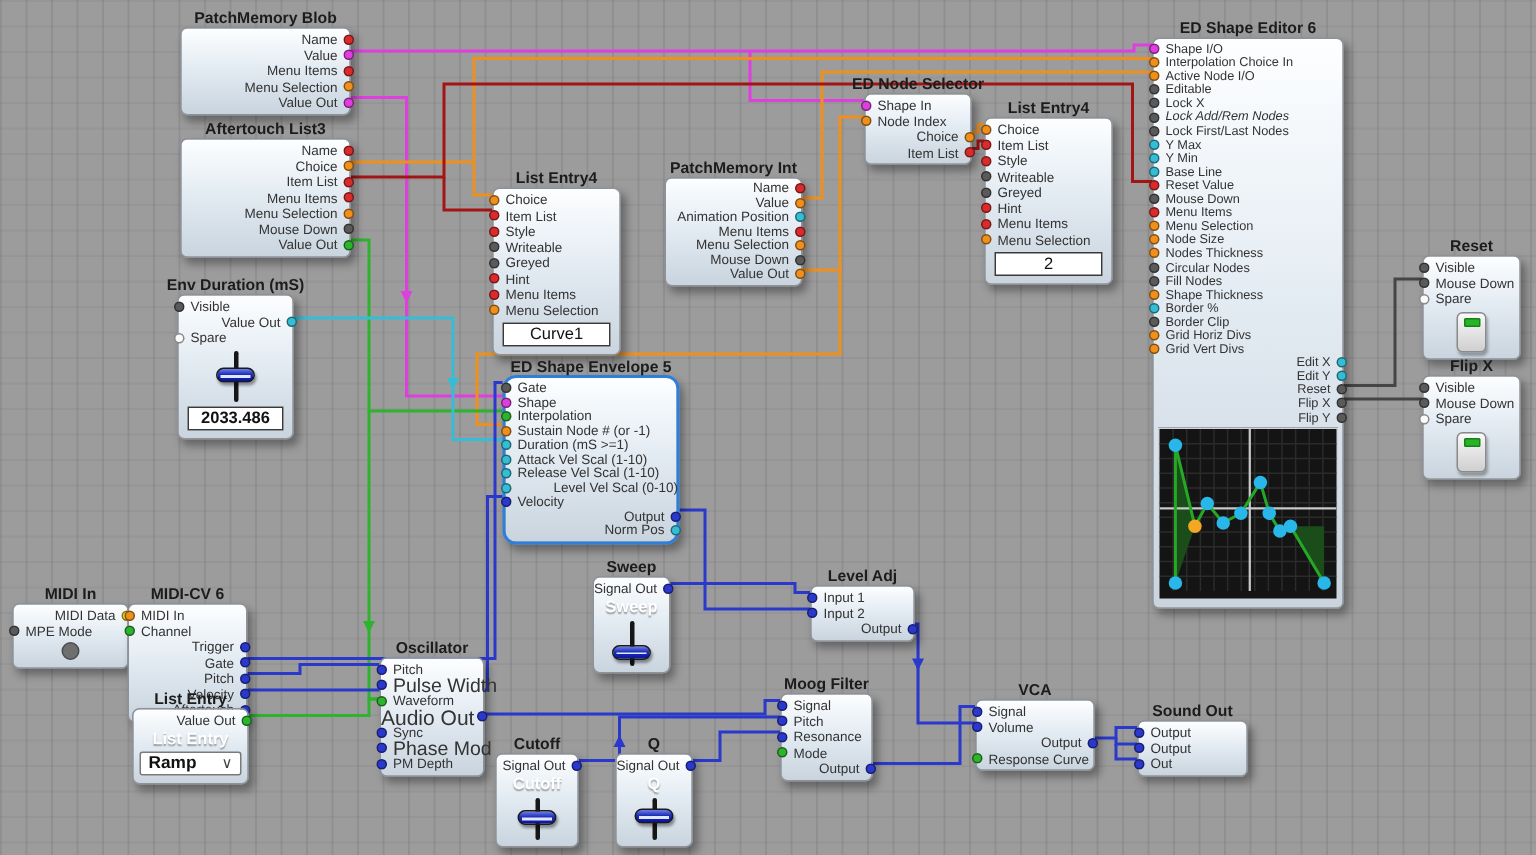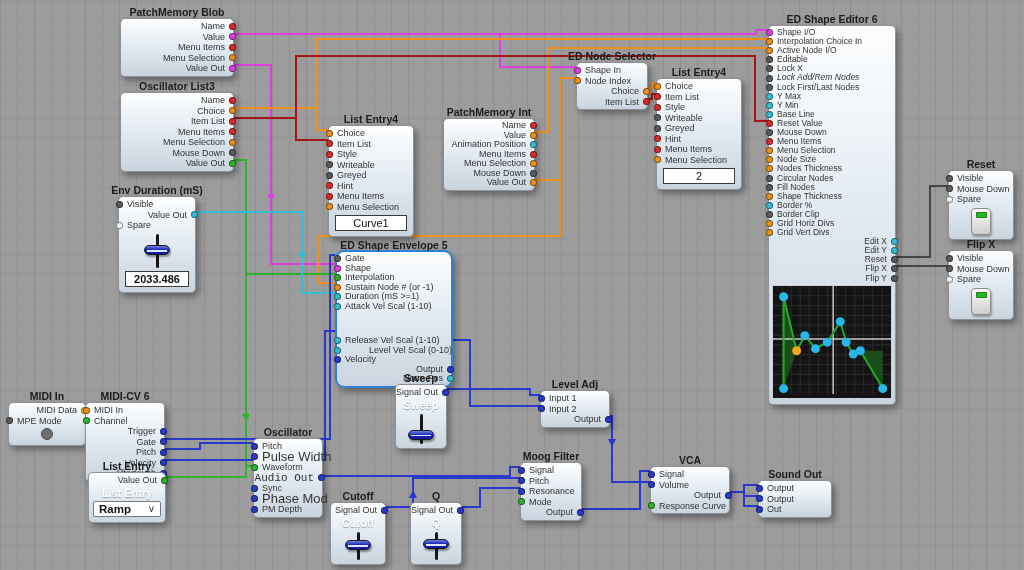--- a/index.html
+++ b/index.html
@@ -94,21 +94,21 @@
   <div id="nodes">
       <div class="node" style="left: 120px; top: 18px; width: 114px;">
         <div class="ntitle">PatchMemory Blob</div>
         <div class="prow out" style="height: 10.5px; line-height: 10.5px; font-size: 9px;">Name<span class="pdot" style="background: rgb(217, 43, 43);"></span></div>
         <div class="prow out" style="height: 10.5px; line-height: 10.5px; font-size: 9px;">Value<span class="pdot" style="background: rgb(223, 63, 223);"></span></div>
         <div class="prow out" style="height: 10.5px; line-height: 10.5px; font-size: 9px;">Menu Items<span class="pdot" style="background: rgb(217, 43, 43);"></span></div>
         <div class="prow out" style="height: 10.5px; line-height: 10.5px; font-size: 9px;">Menu Selection<span class="pdot" style="background: rgb(239, 143, 28);"></span></div>
         <div class="prow out" style="height: 10.5px; line-height: 10.5px; font-size: 9px;">Value Out<span class="pdot" style="background: rgb(223, 63, 223);"></span></div>
       </div>
       <div class="node" style="left: 120px; top: 92px; width: 114px;">
-        <div class="ntitle">Oscillator List3</div>
+        <div class="ntitle">Aftertouch List3</div>
         <div class="prow out" style="height: 10.5px; line-height: 10.5px; font-size: 9px;">Name<span class="pdot" style="background: rgb(217, 43, 43);"></span></div>
         <div class="prow out" style="height: 10.5px; line-height: 10.5px; font-size: 9px;">Choice<span class="pdot" style="background: rgb(239, 143, 28);"></span></div>
         <div class="prow out" style="height: 10.5px; line-height: 10.5px; font-size: 9px;">Item List<span class="pdot" style="background: rgb(217, 43, 43);"></span></div>
         <div class="prow out" style="height: 10.5px; line-height: 10.5px; font-size: 9px;">Menu Items<span class="pdot" style="background: rgb(217, 43, 43);"></span></div>
         <div class="prow out" style="height: 10.5px; line-height: 10.5px; font-size: 9px;">Menu Selection<span class="pdot" style="background: rgb(239, 143, 28);"></span></div>
         <div class="prow out" style="height: 10.5px; line-height: 10.5px; font-size: 9px;">Mouse Down<span class="pdot" style="background: rgb(90, 90, 90);"></span></div>
         <div class="prow out" style="height: 10.5px; line-height: 10.5px; font-size: 9px;">Value Out<span class="pdot" style="background: rgb(45, 179, 45);"></span></div>
       </div>
       <div class="node" style="left: 118px; top: 196px; width: 78px;">
         <div class="ntitle">Env Duration (mS)</div>
@@ -234,21 +234,21 @@
           </svg></div>
       </div>
       <div class="node selected" style="left: 335px; top: 250px; width: 118px;">
         <div class="ntitle">ED Shape Envelope 5</div>
         <div class="prow in" style="height: 9.5px; line-height: 9.5px; font-size: 9px;">Gate<span class="pdot" style="background: rgb(90, 90, 90);"></span></div>
         <div class="prow in" style="height: 9.5px; line-height: 9.5px; font-size: 9px;">Shape<span class="pdot" style="background: rgb(223, 63, 223);"></span></div>
         <div class="prow in" style="height: 9.5px; line-height: 9.5px; font-size: 9px;">Interpolation<span class="pdot" style="background: rgb(45, 179, 45);"></span></div>
         <div class="prow in" style="height: 9.5px; line-height: 9.5px; font-size: 9px;">Sustain Node # (or -1)<span class="pdot" style="background: rgb(239, 143, 28);"></span></div>
         <div class="prow in" style="height: 9.5px; line-height: 9.5px; font-size: 9px;">Duration (mS &gt;=1)<span class="pdot" style="background: rgb(53, 189, 214);"></span></div>
         <div class="prow in" style="height: 9.5px; line-height: 9.5px; font-size: 9px;">Attack Vel Scal (1-10)<span class="pdot" style="background: rgb(53, 189, 214);"></span></div>
-        <div class="prow in" style="height: 9.5px; line-height: 9.5px; font-size: 9px; margin-top: 25px;">Release Vel Scal (1-10)<span class="pdot" style="background: rgb(53, 189, 214);"></span></div>
+        <div class="prow in" style="height: 9.5px; line-height: 9.5px; font-size: 9px;">Release Vel Scal (1-10)<span class="pdot" style="background: rgb(53, 189, 214);"></span></div>
         <div class="prow in" style="height: 9.5px; line-height: 9.5px; font-size: 9px; padding-left: 32px;">Level Vel Scal (0-10)<span class="pdot" style="background: rgb(53, 189, 214);"></span></div>
         <div class="prow in" style="height: 9.5px; line-height: 9.5px; font-size: 9px;">Velocity<span class="pdot" style="background: rgb(42, 56, 204);"></span></div>
         <div class="prow out" style="height: 9.5px; line-height: 9.5px; font-size: 9px;">Output<span class="pdot" style="background: rgb(42, 56, 204);"></span></div>
         <div class="prow out" style="height: 9.5px; line-height: 9.5px; font-size: 9px;">Norm Pos<span class="pdot" style="background: rgb(53, 189, 214);"></span></div>
       </div>
       <div class="node" style="left: 948px; top: 170px; width: 66px;">
         <div class="ntitle">Reset</div>
         <div class="prow in" style="height: 10.5px; line-height: 10.5px; font-size: 9px;">Visible<span class="pdot" style="background: rgb(90, 90, 90);"></span></div>
         <div class="prow in" style="height: 10.5px; line-height: 10.5px; font-size: 9px;">Mouse Down<span class="pdot" style="background: rgb(90, 90, 90);"></span></div>
         <div class="prow in" style="height: 10.5px; line-height: 10.5px; font-size: 9px;">Spare<span class="pdot" style="background: rgb(250, 250, 250);"></span></div>
@@ -288,21 +288,21 @@
         <div class="dropdown">
           <span>Ramp</span>
           <span class="chev">∨</span>
         </div>
       </div>
       <div class="node" style="left: 253px; top: 438px; width: 70px;">
         <div class="ntitle">Oscillator</div>
         <div class="prow in" style="height: 10.5px; line-height: 10.5px; font-size: 9px;">Pitch<span class="pdot" style="background: rgb(42, 56, 204);"></span></div>
         <div class="prow in" style="height: 10.5px; line-height: 10.5px; font-size: 13px;">Pulse Width<span class="pdot" style="background: rgb(42, 56, 204);"></span></div>
         <div class="prow in" style="height: 10.5px; line-height: 10.5px; font-size: 9px;">Waveform<span class="pdot" style="background: rgb(45, 179, 45);"></span></div>
-        <div class="prow out" style="height: 10.5px; line-height: 10.5px; font-size: 11px; font-family: Liberation Mono, monospace;">Audio Out<span class="pdot" style="background: rgb(42, 56, 204);"></span></div>
+        <div class="prow out" style="height: 10.5px; line-height: 10.5px; font-size: 14px;">Audio Out<span class="pdot" style="background: rgb(42, 56, 204);"></span></div>
         <div class="prow in" style="height: 10.5px; line-height: 10.5px; font-size: 9px;">Sync<span class="pdot" style="background: rgb(42, 56, 204);"></span></div>
         <div class="prow in" style="height: 10.5px; line-height: 10.5px; font-size: 13px; text-align: center;">Phase Mod<span class="pdot" style="background: rgb(42, 56, 204);"></span></div>
         <div class="prow in" style="height: 10.5px; line-height: 10.5px; font-size: 9px;">PM Depth<span class="pdot" style="background: rgb(42, 56, 204);"></span></div>
       </div>
       <div class="node" style="left: 395px; top: 384px; width: 52px;">
         <div class="ntitle">Sweep</div>
         <div class="prow out" style="height: 10.5px; line-height: 10.5px; font-size: 9px;">Signal Out<span class="pdot" style="background: rgb(42, 56, 204);"></span></div>
         <div class="biglabel">Sweep</div>
         <div class="slider" style="height: 30px;">
           <div class="track"></div>

